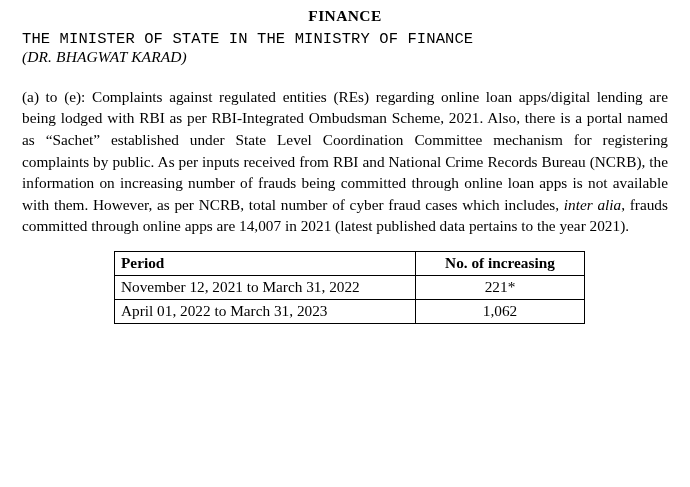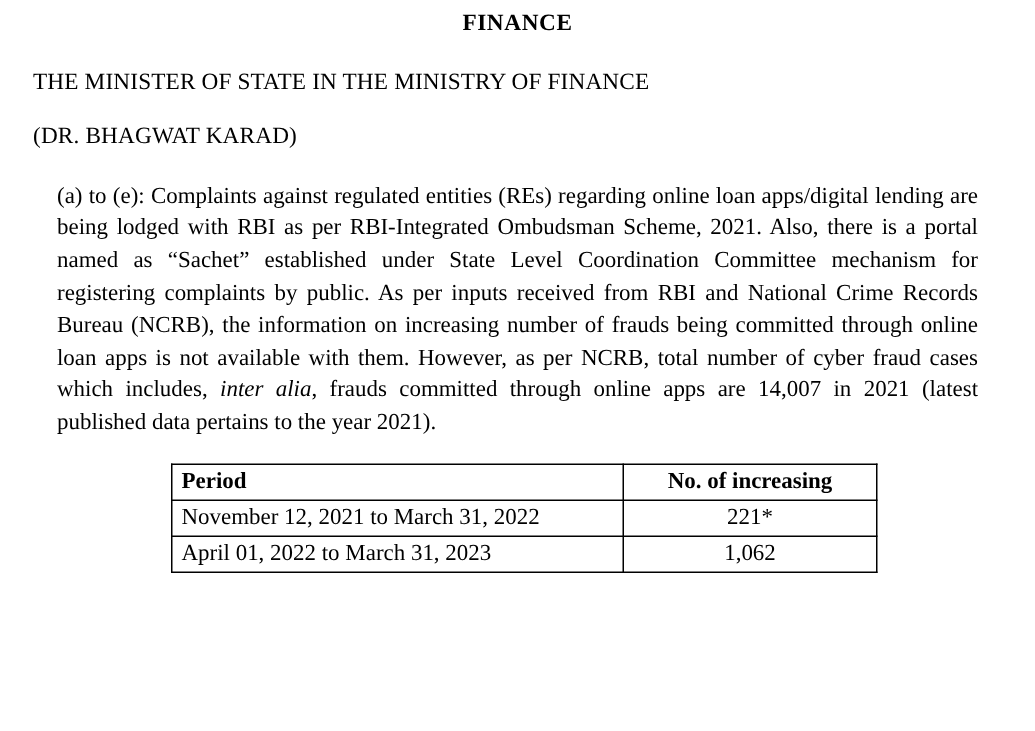--- a/index.html
+++ b/index.html
@@ -32,31 +32,32 @@
     line-height: 1.2;
   }
   .heading-line {
     font-size: 15.5px;
     line-height: 1.2;
     margin: 0;
     letter-spacing: 0.1px;
     white-space: nowrap;
   }
   .heading-line.minister {
-    margin-top: 20px;
+    margin-top: 4px;
+    font-family: Liberation Mono, monospace;
   }
   .heading-line.name {
-    margin-top: 18px;
+    font-style: italic;
   }
   .para {
     text-align: justify;
     text-justify: inter-word;
     font-size: 15.3px;
     line-height: 21.6px;
-    margin: 16px;
+    margin: 0;
     hyphens: none;
   }
   .para.p1 {
     margin-top: 19px;
   }
   .para.p2 {
     margin-top: 17px;
   }
   .para .it {
     font-style: italic;

